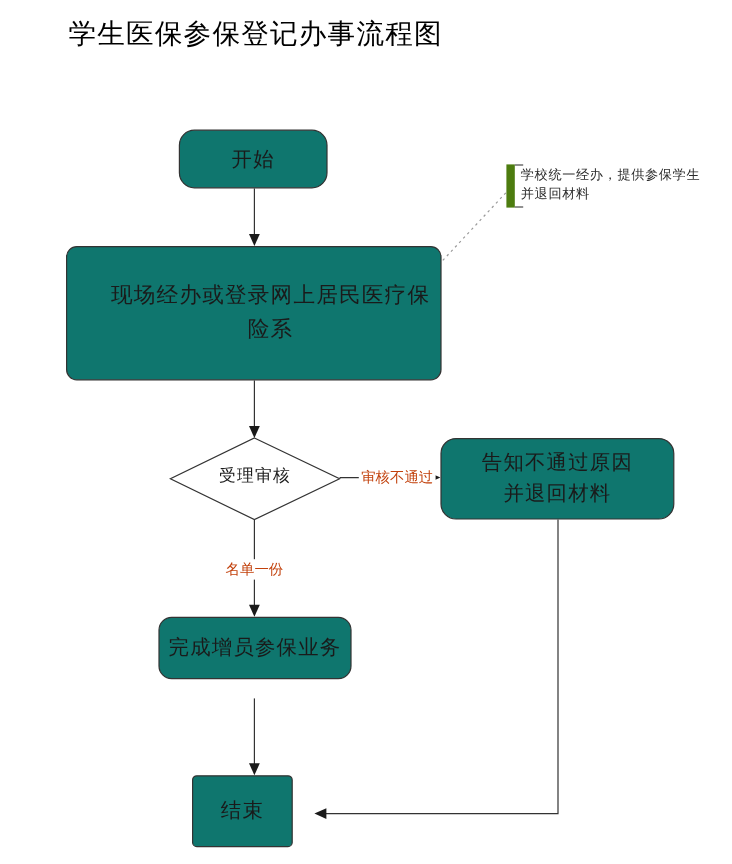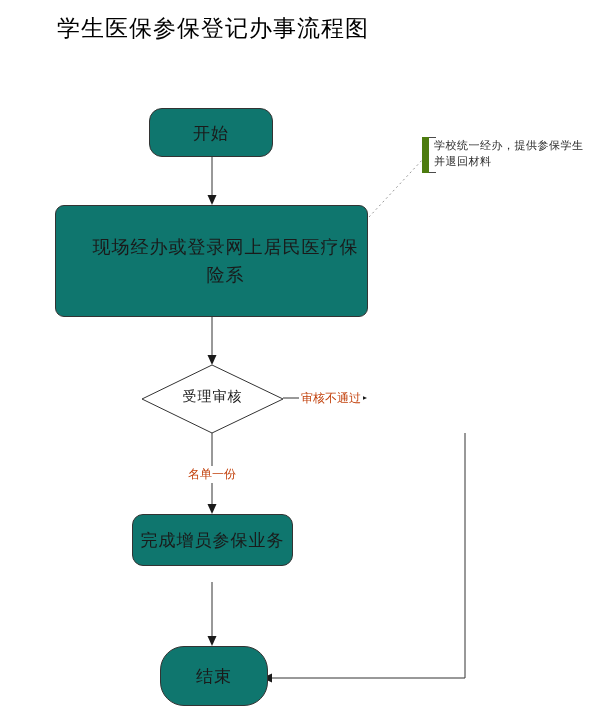--- a/index.html
+++ b/index.html
@@ -53,21 +53,21 @@
     font-size: 17px;
     letter-spacing: 1px;
     line-height: 26px;
     text-align: center;
   }
   .node-start   { left: 149px; top: 108px; width: 124px; height: 49px; border-radius: 13px; }
   .node-main    { left: 55px;  top: 205px; width: 313px; height: 112px; border-radius: 9px;
                   align-items: flex-start; padding-left: 28px; font-size: 18px; line-height: 28px; }
   .node-reject  { left: 367px; top: 365px; width: 195px; height: 68px; border-radius: 13px; }
   .node-complete{ left: 132px; top: 514px; width: 161px; height: 52px; border-radius: 11px; }
-  .node-end     { left: 160px; top: 646px; width: 108px; height: 60px; border-radius: 24px; }
+  .node-end     { left: 160px; top: 646px; width: 84px; height: 60px; border-radius: 4px; }
   .diamond-label {
     position: absolute;
     left: 142px; top: 388px; width: 141px;
     z-index: 3;
     text-align: center;
     font-size: 14px;
     letter-spacing: 1px;
   }
   .edge-label {
     position: absolute;
@@ -152,20 +152,24 @@
   <div class="annotation">
     <div class="annotation-line">学校统一经办，提供参保学生</div>
     <div class="annotation-line">并退回材料</div>
   </div>
 
   <div class="diamond-label">受理审核</div>
 
   <div class="edge-label edge-label-reject">审核不通过</div>
   <div class="edge-label edge-label-approve">名单一份</div>
 
+  <div class="node node-reject">
+    <span>告知不通过原因</span>
+    <span>并退回材料</span>
+  </div>
 
   <div class="node node-complete">
     <span>完成增员参保业务</span>
   </div>
 
   <div class="node node-end">
     <span>结束</span>
   </div>
 
 </div>

